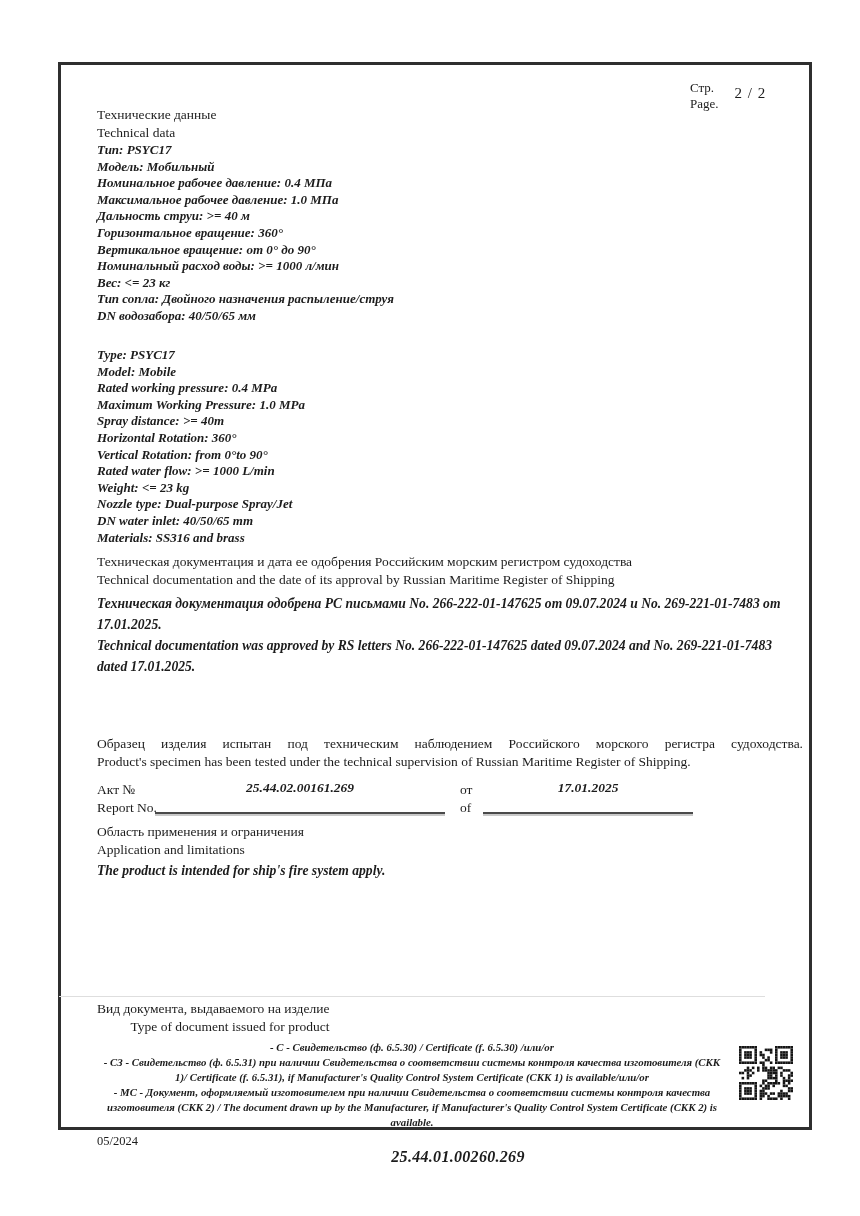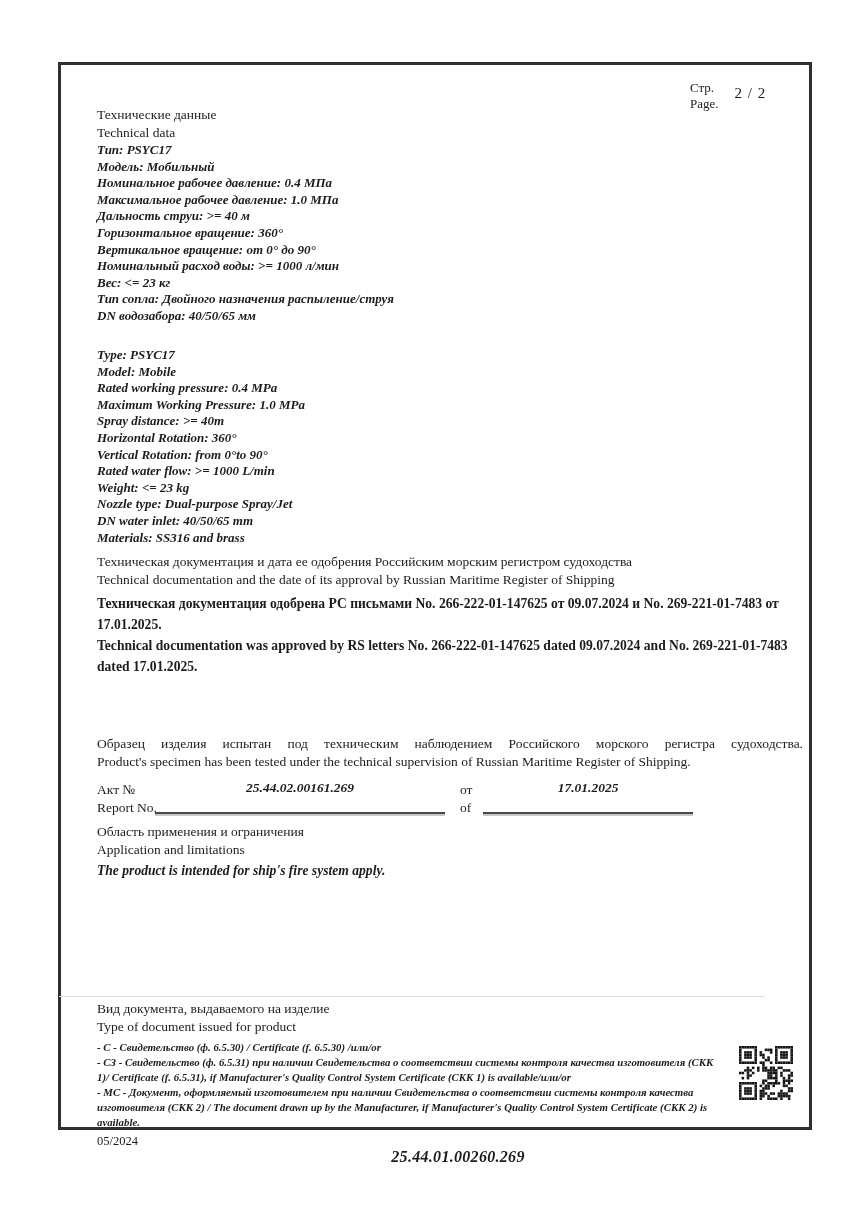--- a/index.html
+++ b/index.html
@@ -14,37 +14,37 @@
     border:3px solid #2f2f2f;box-sizing:border-box;background:transparent;
   }
   p{margin:0;}
   .pagenum{left:690px;top:80px;display:flex;align-items:flex-start;justify-content:space-between;}
   .pagenum .labels{font-size:13px;line-height:16px;}
   .pagenum .num{font-size:15px;margin-left:16px;margin-top:5px;letter-spacing:1px;}
 
   .sec-heading{font-size:13.5px;line-height:17.5px;}
   .specs{font-size:13px;line-height:16.6px;font-weight:bold;font-style:italic;}
   .specs .list-line{white-space:nowrap;}
-  .approval{width:708px;font-size:13.6px;line-height:21px;font-weight:bold;}
+  .approval{width:708px;font-size:13.6px;line-height:21px;font-weight:bold;font-style:italic;}
   .statement{font-size:13.5px;line-height:18px;width:706px;}
   .statement .just{text-align:justify;text-align-last:justify;}
 
   .report-label{font-size:13.5px;line-height:17.5px;}
   .fill-line{
     border-bottom:2px solid #4a4a4a;box-shadow:0 2px 0 #c9c9c9;
     text-align:center;font-weight:bold;font-style:italic;font-size:13.5px;
     padding-bottom:16px;height:16px;
   }
 
   .app-statement{font-size:13.6px;line-height:22px;font-weight:bold;font-style:italic;}
 
   .divider{left:59px;top:996px;width:706px;height:1px;background:#dedede;}
 
   .options{width:630px;font-size:10.8px;line-height:15px;font-weight:bold;font-style:italic;}
-  .options .list-line{margin:0;}
+  .options .list-line{margin:0;text-align:center;}
 
   .qr{left:739px;top:1046px;width:54px;height:54px;}
   .qr svg{width:100%;height:100%;display:block;}
   .qr rect{fill:#151515;}
 
   .footer-date{left:97px;top:1134px;font-size:12.5px;}
   .footer-number{left:108px;top:1148px;width:700px;text-align:center;
     font-size:16px;font-weight:bold;font-style:italic;letter-spacing:0.3px;}
 </style>
 </head>
@@ -124,21 +124,21 @@
   <p>Область применения и ограничения</p>
   <p>Application and limitations</p>
 </div>
 
 <div class="abs app-statement" style="left:97px;top:860px;">
   <p>The product is intended for ship's fire system apply.</p>
 </div>
 
 <div class="abs divider"></div>
 
-<div class="abs sec-heading" style="left:97px;top:1000px;">
+<div class="abs sec-heading" style="left:97px;top:1000px;text-align:right;">
   <p>Вид документа, выдаваемого на изделие</p>
   <p>Type of document issued for product</p>
 </div>
 
 <div class="abs options" style="left:97px;top:1040px;">
     <div class="list-line">- С - Свидетельство (ф. 6.5.30) / Certificate (f. 6.5.30) /или/or</div>
     <div class="list-line">- СЗ - Свидетельство (ф. 6.5.31) при наличии Свидетельства о соответствии системы контроля качества изготовителя (СКК 1)/ Certificate (f. 6.5.31), if Manufacturer's Quality Control System Certificate (СКК 1) is available/или/or</div>
     <div class="list-line">- МС - Документ, оформляемый изготовителем при наличии Свидетельства о соответствии системы контроля качества изготовителя (СКК 2) / The document drawn up by the Manufacturer, if Manufacturer's Quality Control System Certificate (СКК 2) is available.</div>
   </div>
 

